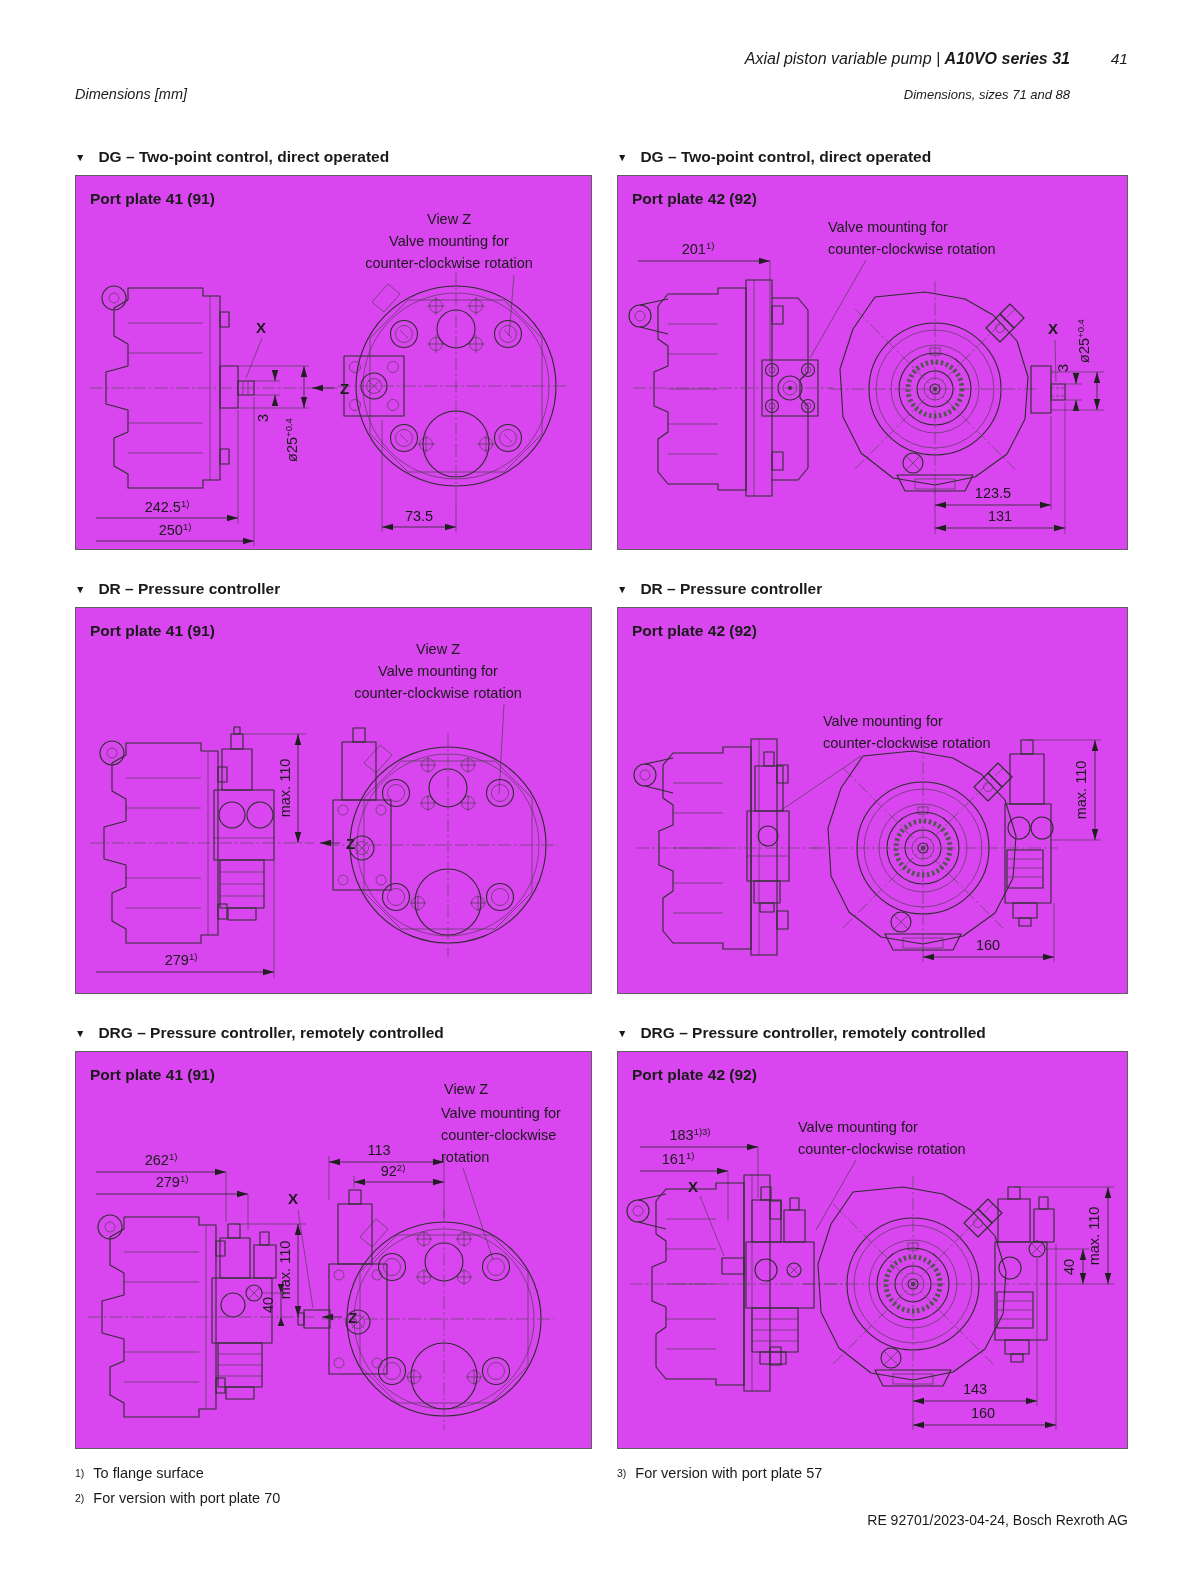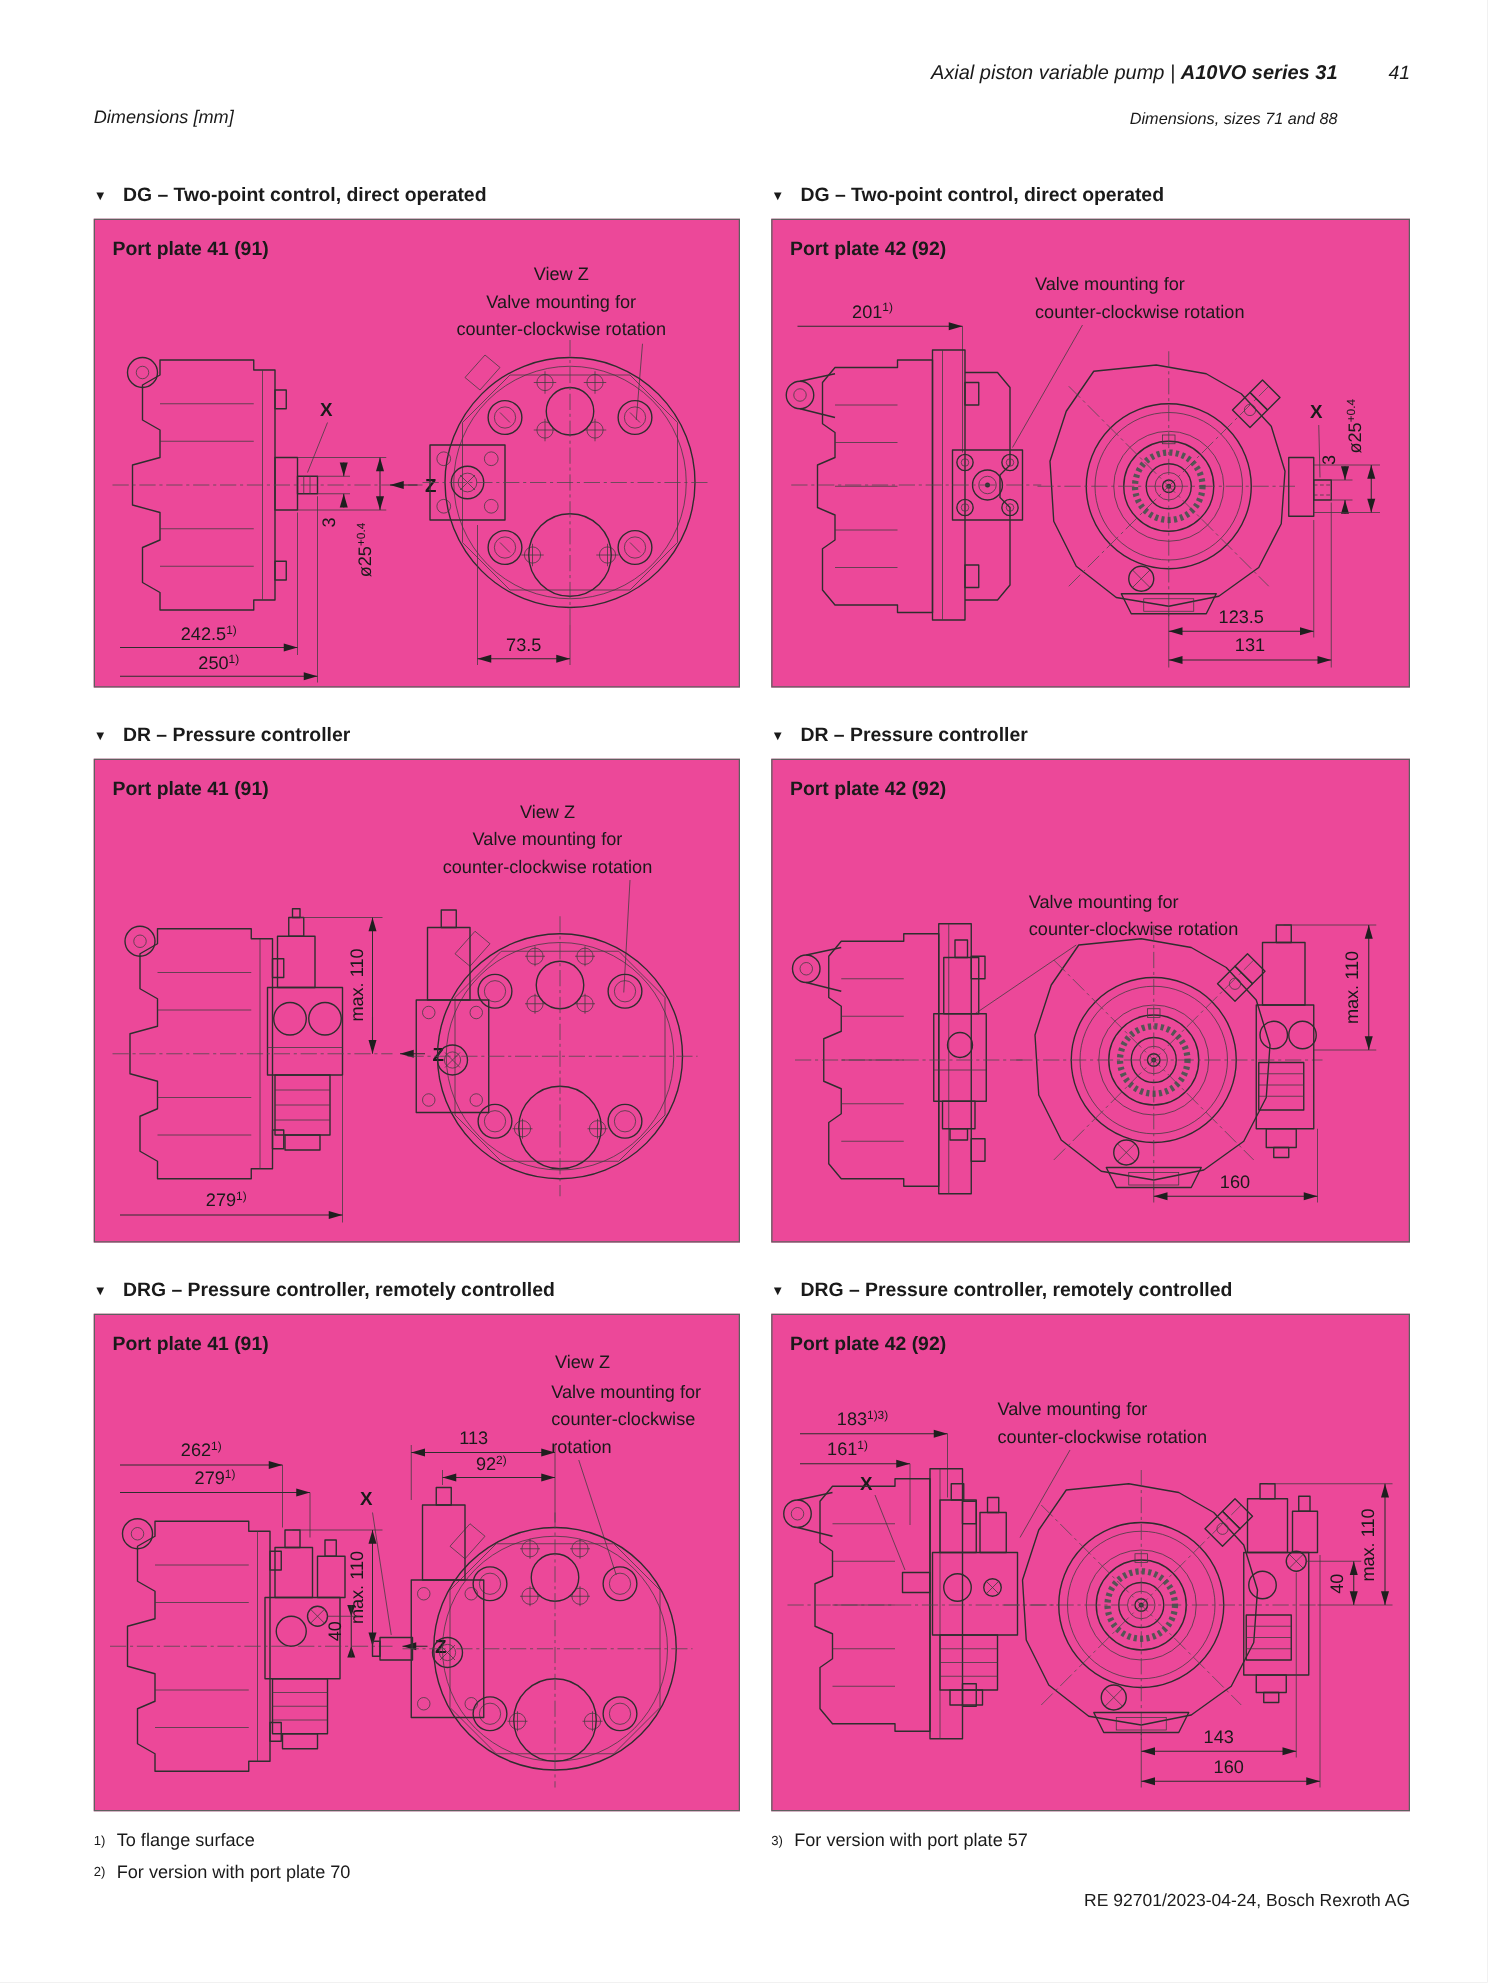--- a/index.html
+++ b/index.html
@@ -17,21 +17,21 @@
   .hdr-page{font-size:15.5px;text-align:right;}
   .hdr-sub{font-size:13px;grid-column:1;text-align:right;margin-top:19px;}
   
   .grid{margin-top:46px;}
   .row{display:flex;gap:25px;}
   .row + .row{margin-top:30px;}
   .pg{width:517px;}
   .pg.r{width:511px;}
   .sec-title{display:flex;gap:13px;font-size:15.5px;font-weight:bold;margin-bottom:9px;align-items:baseline;}
   .sec-marker{font-size:10.5px;position:relative;top:-1px;}
-  .pbox{border:1.3px solid #5f5f5f;background:#ec4899;}
+  .pbox{border:1.3px solid #5f5f5f;background:#d946ef;}
   .pbox svg{display:block;}
   
   .ln{fill:none;stroke:#2e2e2e;stroke-width:1.1;stroke-linejoin:round;}
   .tn{fill:none;stroke:#3c3c3c;stroke-width:0.6;}
   .cl{fill:none;stroke:#4a4a4a;stroke-width:0.6;stroke-dasharray:13 3 2.5 3;}
   .dm{fill:none;stroke:#2e2e2e;stroke-width:0.85;}
   .ar{fill:#1f1f1f;stroke:none;}
   .spl{fill:none;stroke:#555;stroke-width:5;stroke-dasharray:2.5 2.6;}
   .dot{fill:#333;}
   svg text{font-family:"Liberation Sans",sans-serif;fill:#1a1a1a;}

